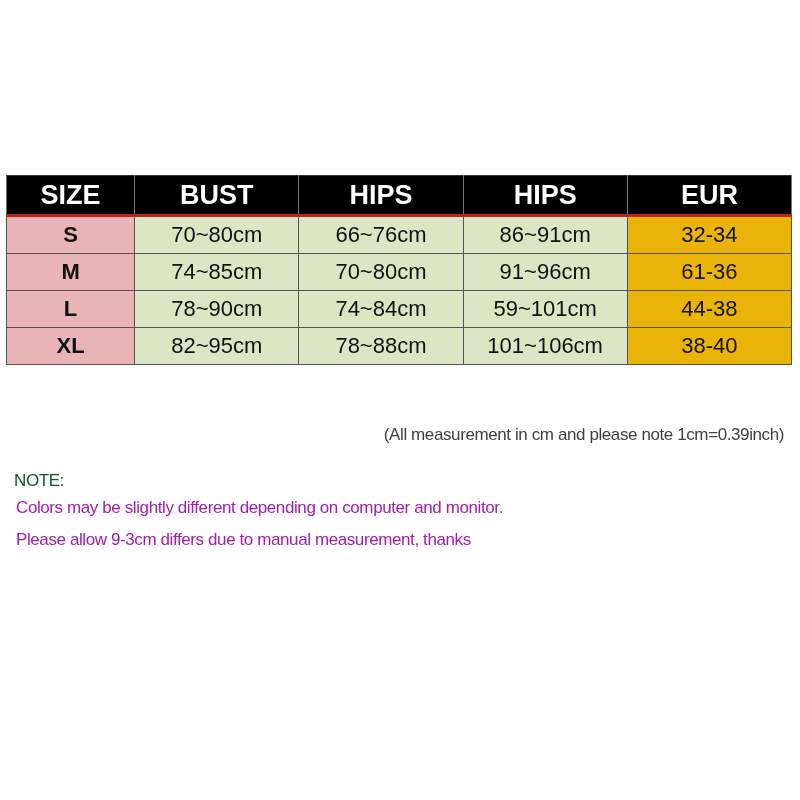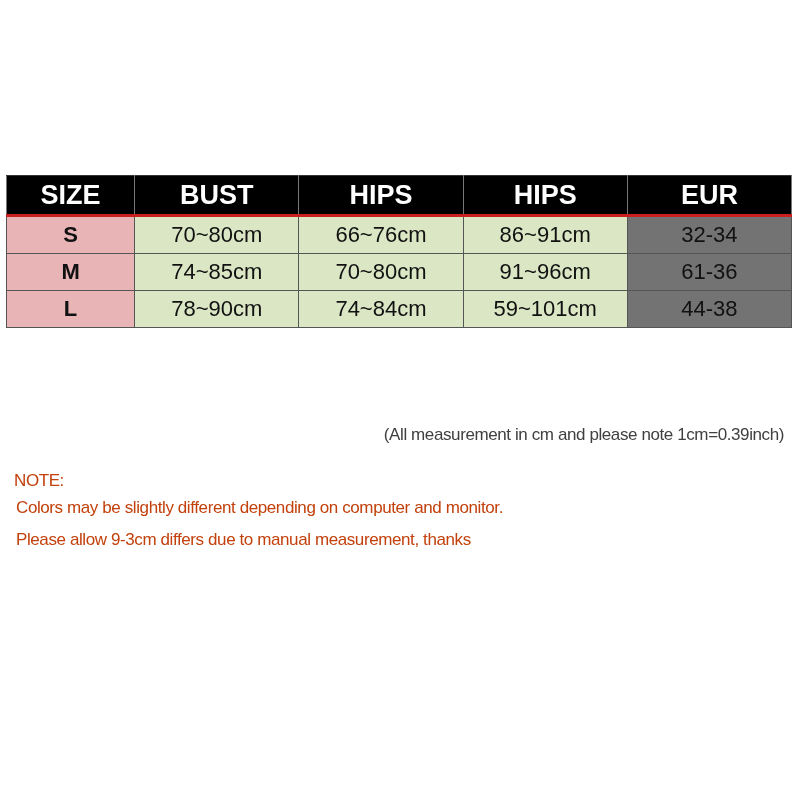--- a/index.html
+++ b/index.html
@@ -3,25 +3,25 @@
 <meta charset="utf-8">
 <style>
   html, body { margin:0; padding:0; background:#ffffff; }
   body { width:800px; height:800px; position:relative; overflow:hidden; font-family:"Liberation Sans", sans-serif; }
   .size-table { position:absolute; left:6px; top:175px; width:786px; border-collapse:collapse; table-layout:fixed; }
   .size-table th, .size-table td { border:1px solid #555; text-align:center; padding:0; }
   .size-table th { background:#000; color:#fff; font-weight:bold; font-size:27px; height:38px; border-color:#333 #777 #333 #777; border-bottom:3px solid #c8201e; }
   .size-table td { height:36px; font-size:22px; color:#111; }
   .size-table td.c-size { background:#e8b4b6; font-weight:bold; font-size:22px; }
   .size-table td.c-bust, .size-table td.c-waist, .size-table td.c-hips { background:#dbe6c4; }
-  .size-table td.c-eur { background:#737373; }
+  .size-table td.c-eur { background:#eab308; }
   .col1 { width:128px; } .col2 { width:164px; } .col3 { width:164px; } .col4 { width:164px; } .col5 { width:164px; }
   .measure-note { position:absolute; right:16px; top:425px; font-size:17px; color:#404040; font-family:"Liberation Sans Narrow","Liberation Sans", sans-serif; letter-spacing:-0.4px; }
-  .note-heading { position:absolute; left:14px; top:471px; font-size:17px; color:#c2410c; letter-spacing:-0.4px; }
-  .note-line { position:absolute; left:16px; font-size:17px; color:#c2410c; letter-spacing:-0.4px; }
+  .note-heading { position:absolute; left:14px; top:471px; font-size:17px; color:#14532d; letter-spacing:-0.4px; }
+  .note-line { position:absolute; left:16px; font-size:17px; color:#a21caf; letter-spacing:-0.4px; }
   .note-line.l1 { top:498px; } .note-line.l2 { top:530px; }
 </style>
 </head>
 <body>
 
 <table class="size-table">
   <colgroup>
       <col class="col1">
       <col class="col2">
       <col class="col3">
@@ -52,19 +52,26 @@
       <td class="c-hips">91~96cm</td>
       <td class="c-eur">61-36</td>
     </tr>
     <tr>
       <td class="c-size">L</td>
       <td class="c-bust">78~90cm</td>
       <td class="c-waist">74~84cm</td>
       <td class="c-hips">59~101cm</td>
       <td class="c-eur">44-38</td>
     </tr>
+    <tr>
+      <td class="c-size">XL</td>
+      <td class="c-bust">82~95cm</td>
+      <td class="c-waist">78~88cm</td>
+      <td class="c-hips">101~106cm</td>
+      <td class="c-eur">38-40</td>
+    </tr>
   </tbody>
 </table>
 
 <div class="measure-note">(All measurement in cm and please note 1cm=0.39inch)</div>
 <div class="note-heading">NOTE:</div>
 <div class="note-line l1">Colors may be slightly different depending on computer and monitor.</div>
 <div class="note-line l2">Please allow 9-3cm differs due to manual measurement, thanks</div>
 
 </body></html>

